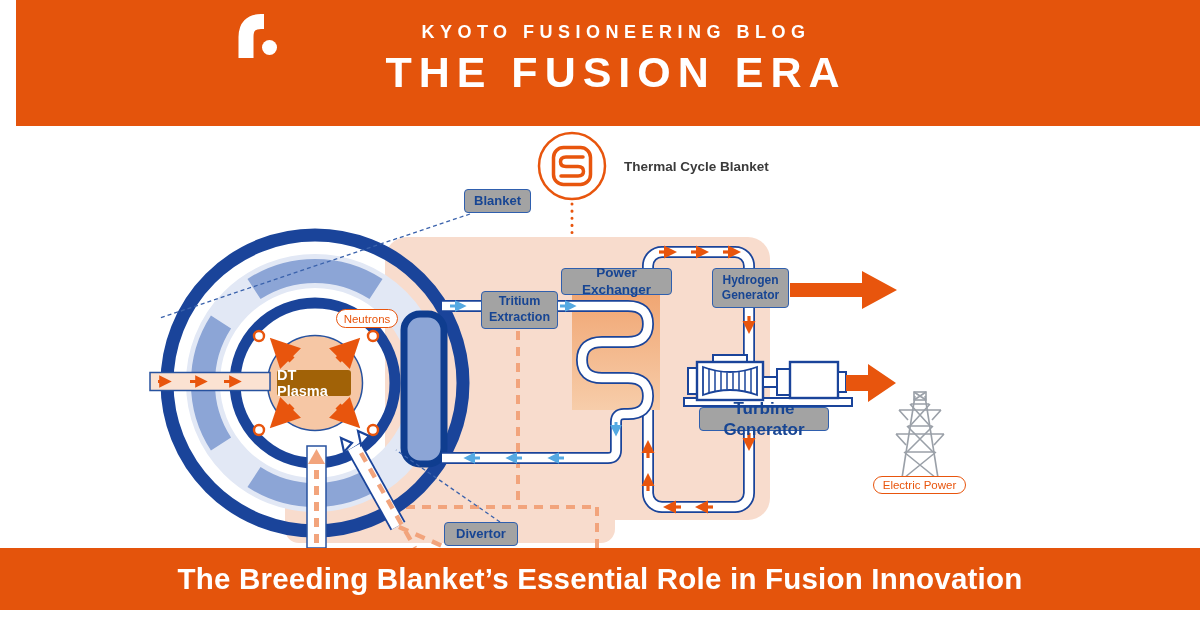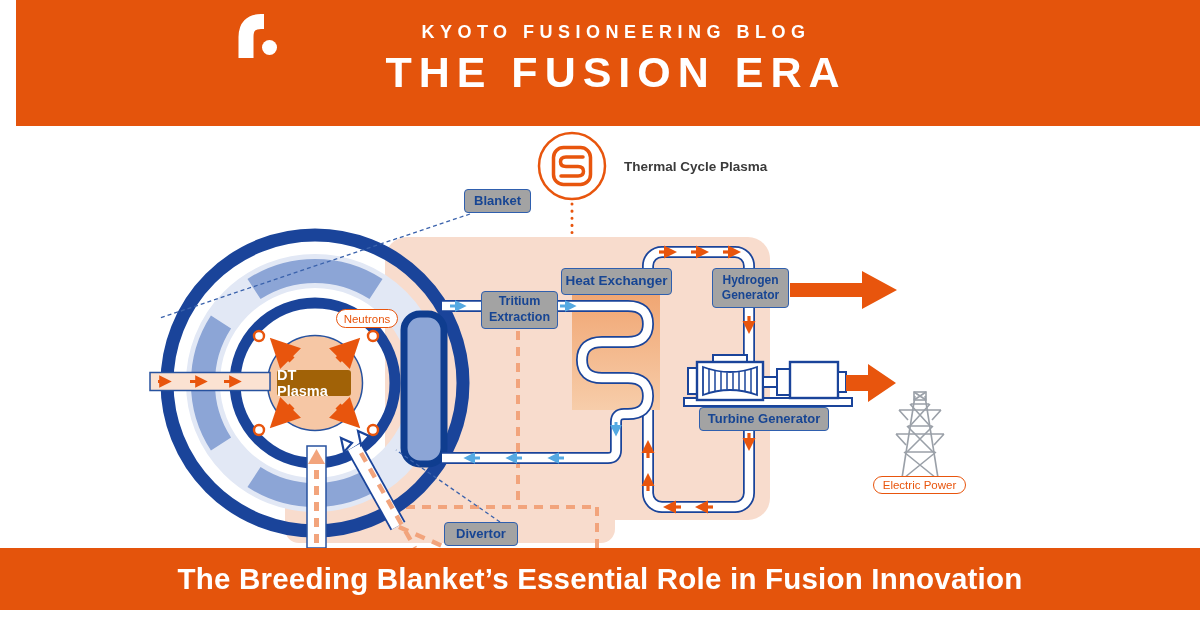--- a/index.html
+++ b/index.html
@@ -184,35 +184,35 @@
       <path d="M914 400 L926 392 M926 400 L914 392"></path>
     </g>
 
     <g fill="none" stroke="#E8550D">
       <circle cx="572" cy="166" r="33" fill="#ffffff" stroke-width="2.5"></circle>
       <rect x="553.5" y="147.5" width="37" height="37" rx="10" stroke-width="3.5"></rect>
       <path d="M583 157 H566 Q560.5 157 560.5 161.75 Q560.5 166.5 566 166.5 H578 Q583.5 166.5 583.5 171.25 Q583.5 176 578 176 H561" stroke-width="3.5" stroke-linecap="round"></path>
     </g>
   </svg>
 
-  <div class="plain-label" style="left:624px;top:159px;">Thermal Cycle Plasma</div>
+  <div class="plain-label" style="left:624px;top:159px;">Thermal Cycle Blanket</div>
 
   <div class="lbl" style="left:464px;top:189px;width:67px;height:24px;font-size:13px;">Blanket</div>
 
   <div class="pill" style="left:336px;top:309px;width:62px;height:19px;font-size:11.5px;">Neutrons</div>
 
   <div class="navy-badge" style="left:277px;top:370px;width:74px;height:26px;font-size:14.5px;">DT Plasma</div>
 
   <div class="lbl" style="left:481px;top:291px;width:77px;height:38px;font-size:12.5px;padding:4px;">Tritium Extraction</div>
 
-  <div class="lbl" style="left:561px;top:268px;width:111px;height:27px;font-size:13.5px;">Heat Exchanger</div>
+  <div class="lbl" style="left:561px;top:268px;width:111px;height:27px;font-size:13.5px;">Power Exchanger</div>
 
   <div class="lbl" style="left:712px;top:268px;width:77px;height:40px;font-size:12px;padding:2px;">Hydrogen Generator</div>
 
-  <div class="lbl" style="left:699px;top:407px;width:130px;height:24px;font-size:13px;">Turbine Generator</div>
+  <div class="lbl" style="left:699px;top:407px;width:130px;height:24px;font-size:17px;">Turbine Generator</div>
 
   <div class="lbl" style="left:444px;top:522px;width:74px;height:24px;font-size:13px;">Divertor</div>
 
   <div class="pill" style="left:873px;top:476px;width:93px;height:18px;font-size:11.5px;border-radius:10px;">Electric Power</div>
 
   <div class="top-banner">
     <div class="kicker">KYOTO FUSIONEERING BLOG</div>
     <div class="big-title">THE FUSION ERA</div>
   </div>
   <svg class="logo" width="46" height="52" viewBox="0 0 46 52" style="z-index:4;">

